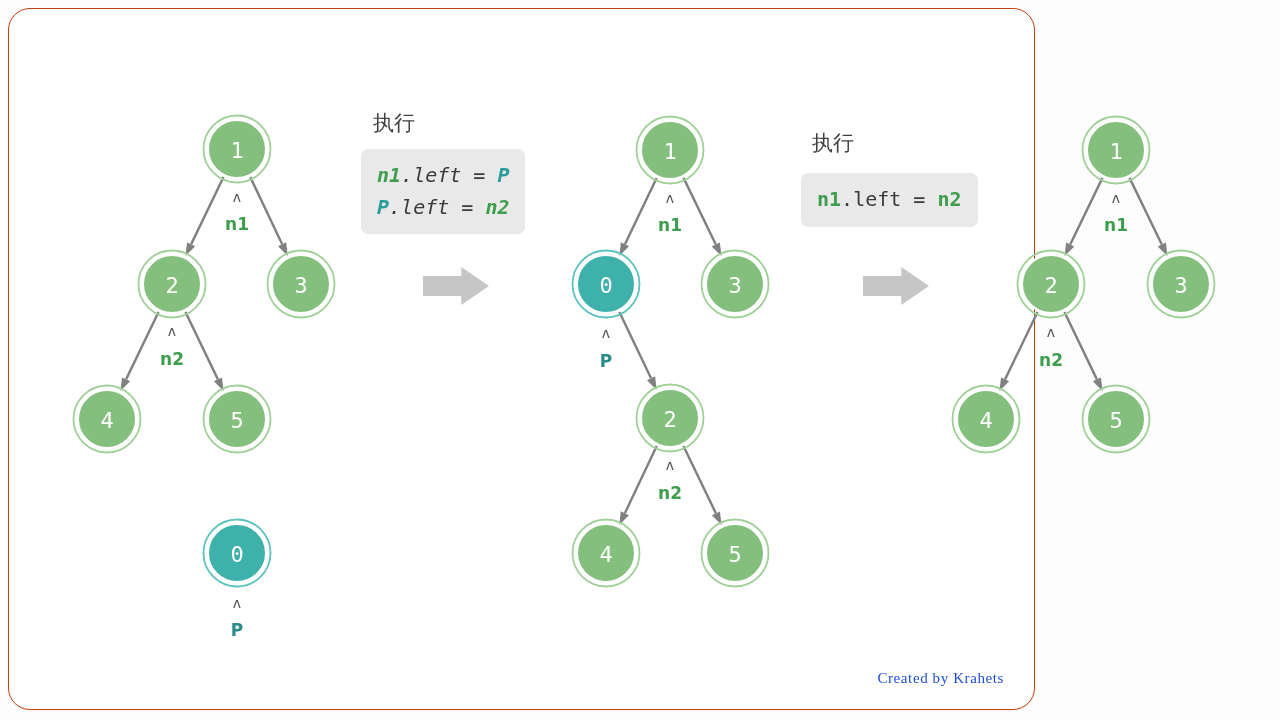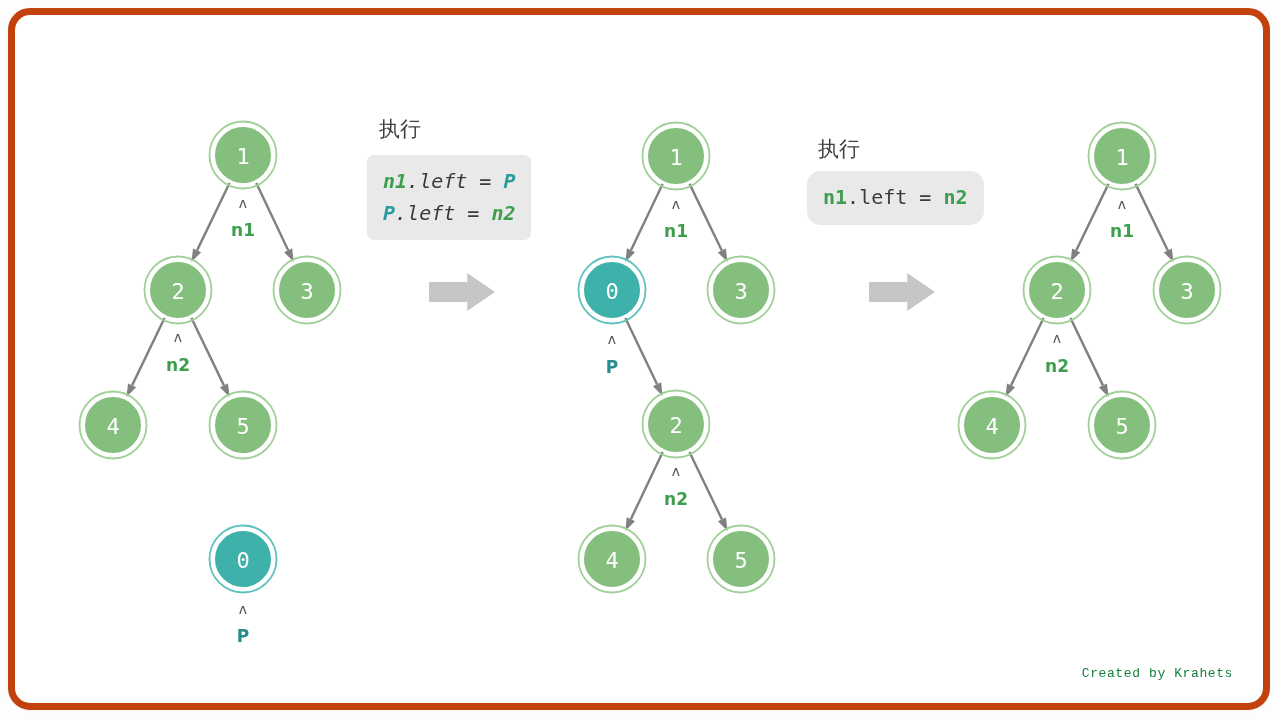--- a/index.html
+++ b/index.html
@@ -12,24 +12,24 @@
     position: relative;
     width: 1280px;
     height: 720px;
     background: #fdfdfd;
     overflow: hidden;
   }
   #card {
     position: absolute;
     left: 8px;
     top: 8px;
-    width: 1262px;
+    width: 1027px;
     height: 702px;
     background: #ffffff;
-    border: 7px solid #c2410c;
+    border: 1px solid #c2410c;
     border-radius: 22px;
     box-shadow: 0 1px 3px rgba(0,0,0,0.05);
     box-sizing: border-box;
     padding-left: 48px;
   }
   .panel-label {
     position: absolute;
     color: #3f3f3f;
     font-size: 21px;
     font-family: "DejaVu Sans", "Liberation Sans", sans-serif;
@@ -46,23 +46,23 @@
     white-space: pre;
     color: #3a3a3a;
   }
   .tok-var   { color: #3f9e4d; font-weight: bold; }
   .tok-ptr   { color: #2b9c9c; font-weight: bold; }
   .tok-plain { color: #3a3a3a; }
   .credit {
     position: absolute;
     right: 30px;
     bottom: 22px;
-    color: #15803d;
-    font-size: 13px;
-    font-family: Liberation Mono, monospace;
+    color: #1d4ed8;
+    font-size: 15px;
+    font-family: Liberation Serif, serif;
     letter-spacing: 0.6px;
   }
   svg { position: absolute; left: 0; top: 0; overflow: visible; }
   .node-num {
     font-family: "DejaVu Sans Mono", "Liberation Mono", monospace;
     font-size: 22px;
     fill: #ffffff;
     text-anchor: middle;
     dominant-baseline: central;
   }
@@ -86,21 +86,21 @@
 </style>
 </head>
 <body>
 
 <div id="stage">
   <div id="card">
     <div id="dyn">
         <div class="panel-label" style="left: 364px; top: 100px;">执行</div>
         <div class="codebox" style="left: 352px; top: 140px; background: rgb(233, 233, 233); font-style: italic;"><div><span class="tok-var">n1</span><span class="tok-plain">.left = </span><span class="tok-ptr">P</span></div><div><span class="tok-ptr">P</span><span class="tok-plain">.left = </span><span class="tok-var">n2</span></div></div>
         <div class="panel-label" style="left: 803px; top: 120px;">执行</div>
-        <div class="codebox" style="left: 792px; top: 156px; background: rgb(233, 233, 233); border-radius: 14px;"><div><span class="tok-var">n1</span><span class="tok-plain">.left = </span><span class="tok-var">n2</span></div></div>
+        <div class="codebox" style="left: 792px; top: 164px; background: rgb(233, 233, 233);"><div><span class="tok-var">n1</span><span class="tok-plain">.left = </span><span class="tok-var">n2</span></div></div>
         <svg width="1262" height="702">
           <g>
             <line x1="214.5517158180401" y1="167.9310517625321" x2="182.0878872260076" y2="235.35592653059962" class="edge"></line>
             <polygon points="176.4482841819599,247.0689482374679 178.03337971209166,233.40375624612156 186.14239473992356,237.30809681507768" class="arrowhead"></polygon>
             <line x1="241.27959542587686" y1="168.011646601459" x2="273.15154197617477" y2="235.24153385599368" class="edge"></line>
             <polygon points="278.7204045741231,246.988353398541 269.0853352114469,237.1692170629758 277.21774874090266,233.31385064901156" class="arrowhead"></polygon>
             <line x1="149.5517158180401" y1="302.9310517625321" x2="117.08788722600761" y2="370.3559265305996" class="edge"></line>
             <polygon points="111.4482841819599,382.0689482374679 113.03337971209166,368.4037562461216 121.14239473992356,372.30809681507765" class="arrowhead"></polygon>
             <line x1="176.4482841819599" y1="302.9310517625321" x2="208.9121127739924" y2="370.3559265305996" class="edge"></line>
             <polygon points="214.5517158180401,382.0689482374679 204.85760526007644,372.30809681507765 212.96662028790834,368.4037562461216" class="arrowhead"></polygon>

